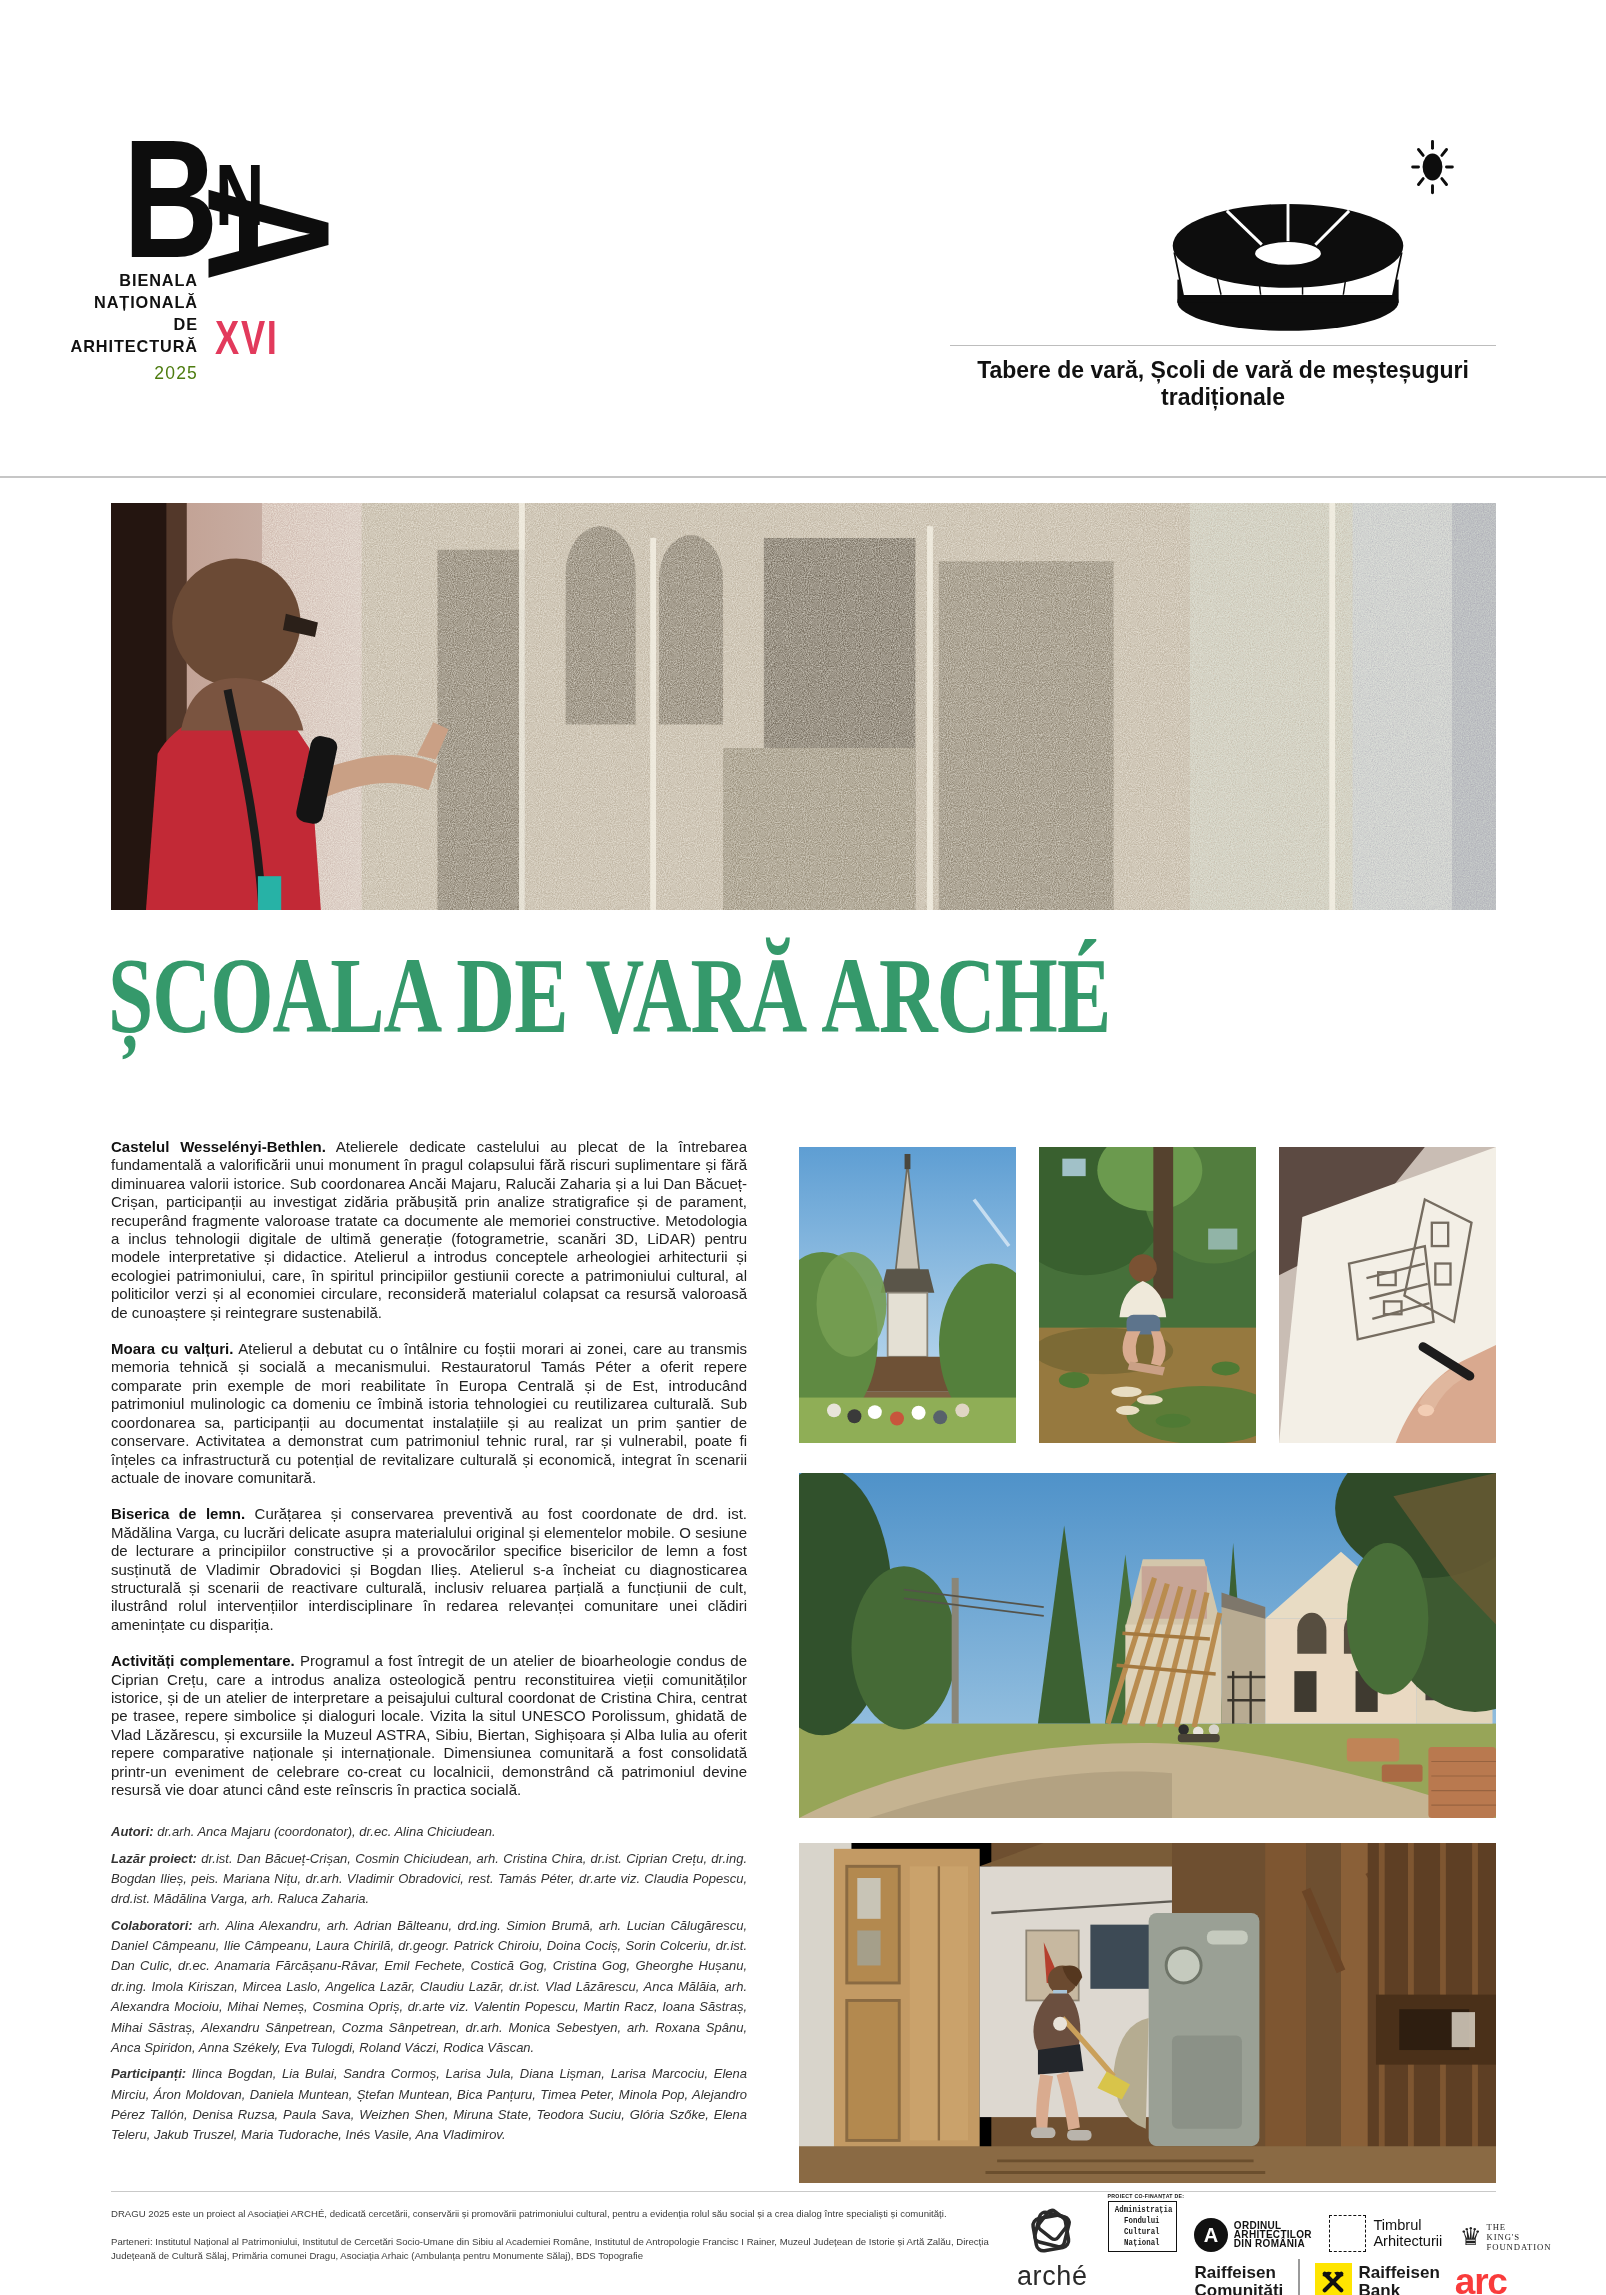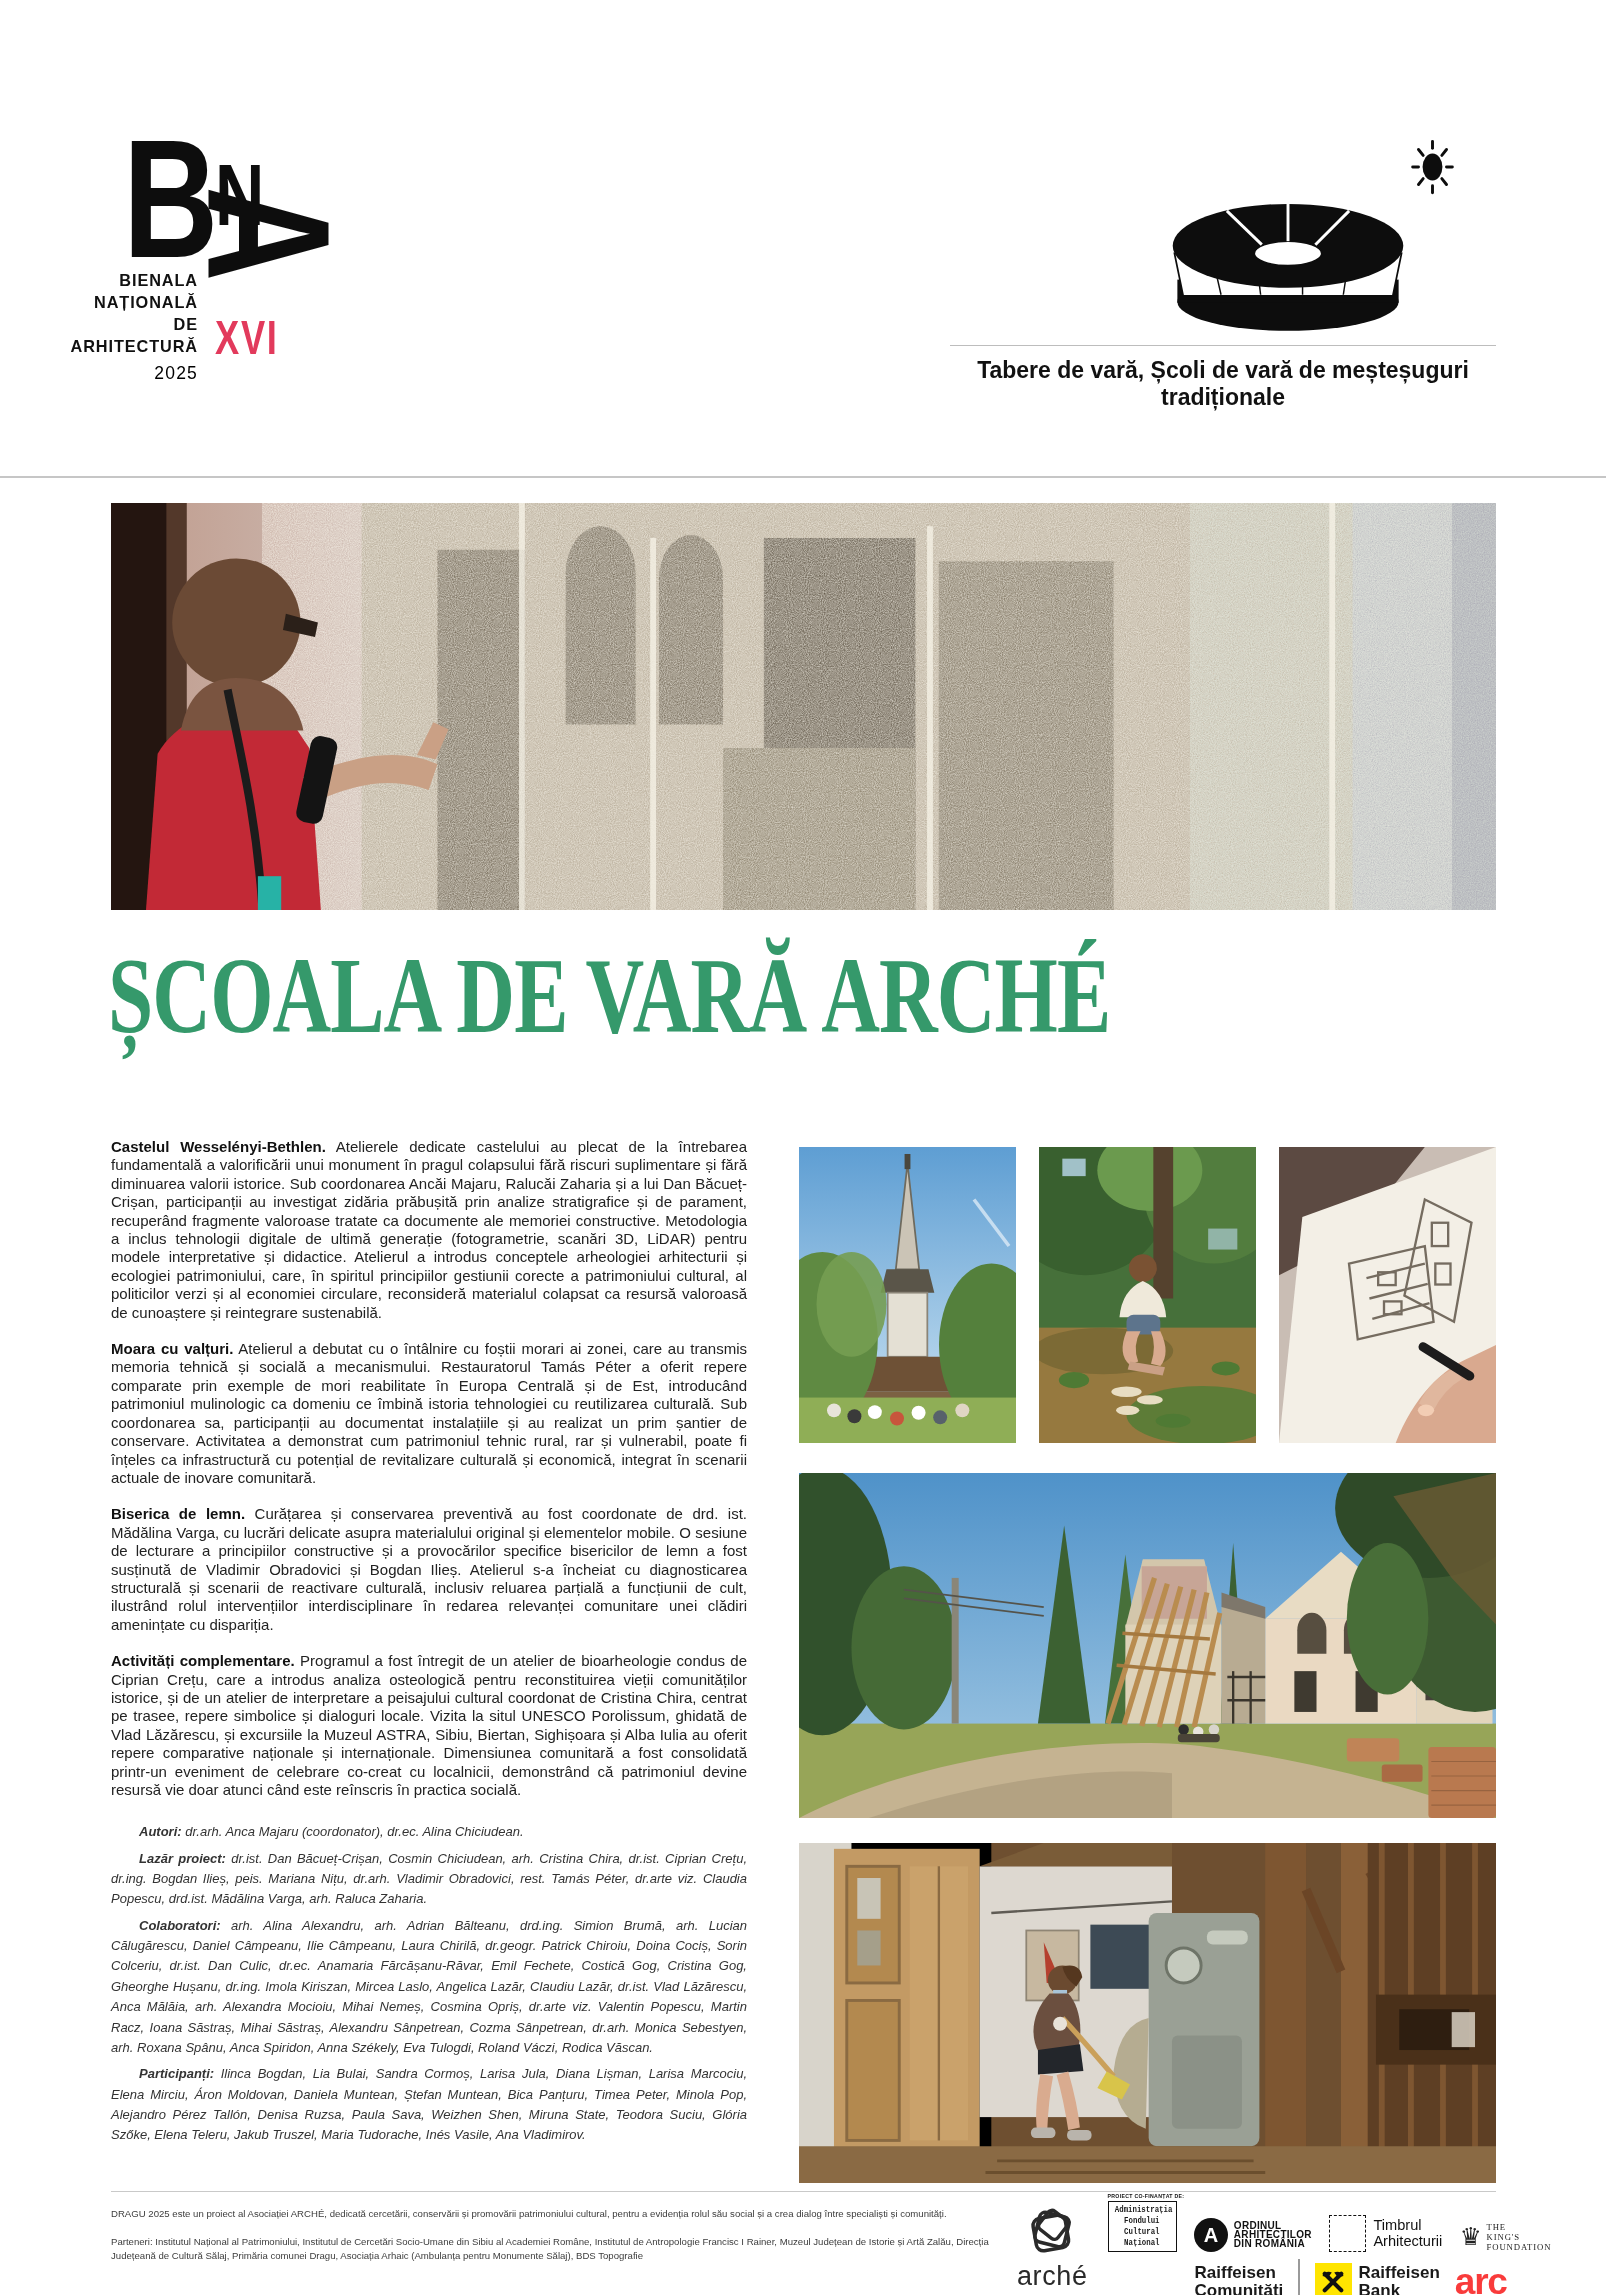--- a/index.html
+++ b/index.html
@@ -3,21 +3,21 @@
 <meta charset="utf-8">
 <style>
   html,body{margin:0;padding:0;background:#ffffff;}
   .page{position:relative;width:1607px;height:2295px;background:#fff;overflow:hidden;
         font-family:"Liberation Sans",sans-serif;color:#1a1a1a;}
 
   
   .bna-svg{position:absolute;left:120px;top:131px;overflow:visible;}
   .bna-wordmark{position:absolute;left:64px;top:269px;width:134px;text-align:right;
     font-size:16.3px;font-weight:600;letter-spacing:0.9px;line-height:22px;color:#111;white-space:nowrap;}
-  .bna-year{margin-top:4.7px;font-size:17.5px;font-weight:500;letter-spacing:1.2px;color:#000000;}
+  .bna-year{margin-top:4.7px;font-size:17.5px;font-weight:500;letter-spacing:1.2px;color:#4d7c0f;}
   .bna-edition{position:absolute;left:215px;top:314px;font-size:49px;font-weight:700;
     letter-spacing:2.3px;transform:scaleX(.74);transform-origin:left top;line-height:47px;}
   .ring-svg{position:absolute;left:1157px;top:198px;}
   .sun-svg{position:absolute;left:1408px;top:139px;}
   .tagline-rule{position:absolute;left:950px;top:345px;width:546px;height:1.2px;background:#bdbdbd;}
   .tagline{position:absolute;left:950px;top:357px;width:546px;text-align:center;
     font-size:23px;font-weight:700;color:#111;}
   .page-rule{position:absolute;left:0;top:476px;width:1607px;height:1.7px;background:#c6c6c6;}
 
   
@@ -29,21 +29,21 @@
   .subtitle{position:absolute;left:111px;top:1041px;font-family:"Liberation Serif",serif;
     font-size:29px;color:#141414;white-space:nowrap;letter-spacing:0.3px;}
 
   
   .col-left{position:absolute;left:111px;top:1138px;width:636px;}
   .col-left p.body{font-size:15px;line-height:18.4px;text-align:justify;margin:0 0 18px 0;color:#222;}
   .col-left p.body b{color:#111;}
   .credits{margin-top:23px;}
   .credits p{font-size:13px;line-height:20.4px;font-style:italic;text-align:justify;
     margin:0 0 5.8px 0;color:#333;}
-  .credits b{font-style:italic;margin-left:28px;}
+  .credits b{font-style:italic;}
 
   .col-right{position:absolute;left:799px;top:1147px;width:697px;}
   .photo-row{display:flex;gap:23px;}
   .ph{overflow:hidden;background:#ddd;}
   .ph.small{width:217px;height:296px;}
   .ph.wide{width:697px;height:345px;margin-top:30px;}
   .ph.mill{width:697px;height:340px;margin-top:24.5px;}
 
   
   .footer-rule{position:absolute;left:111px;top:2191px;width:1385px;height:1.2px;background:#c9c9c9;}

